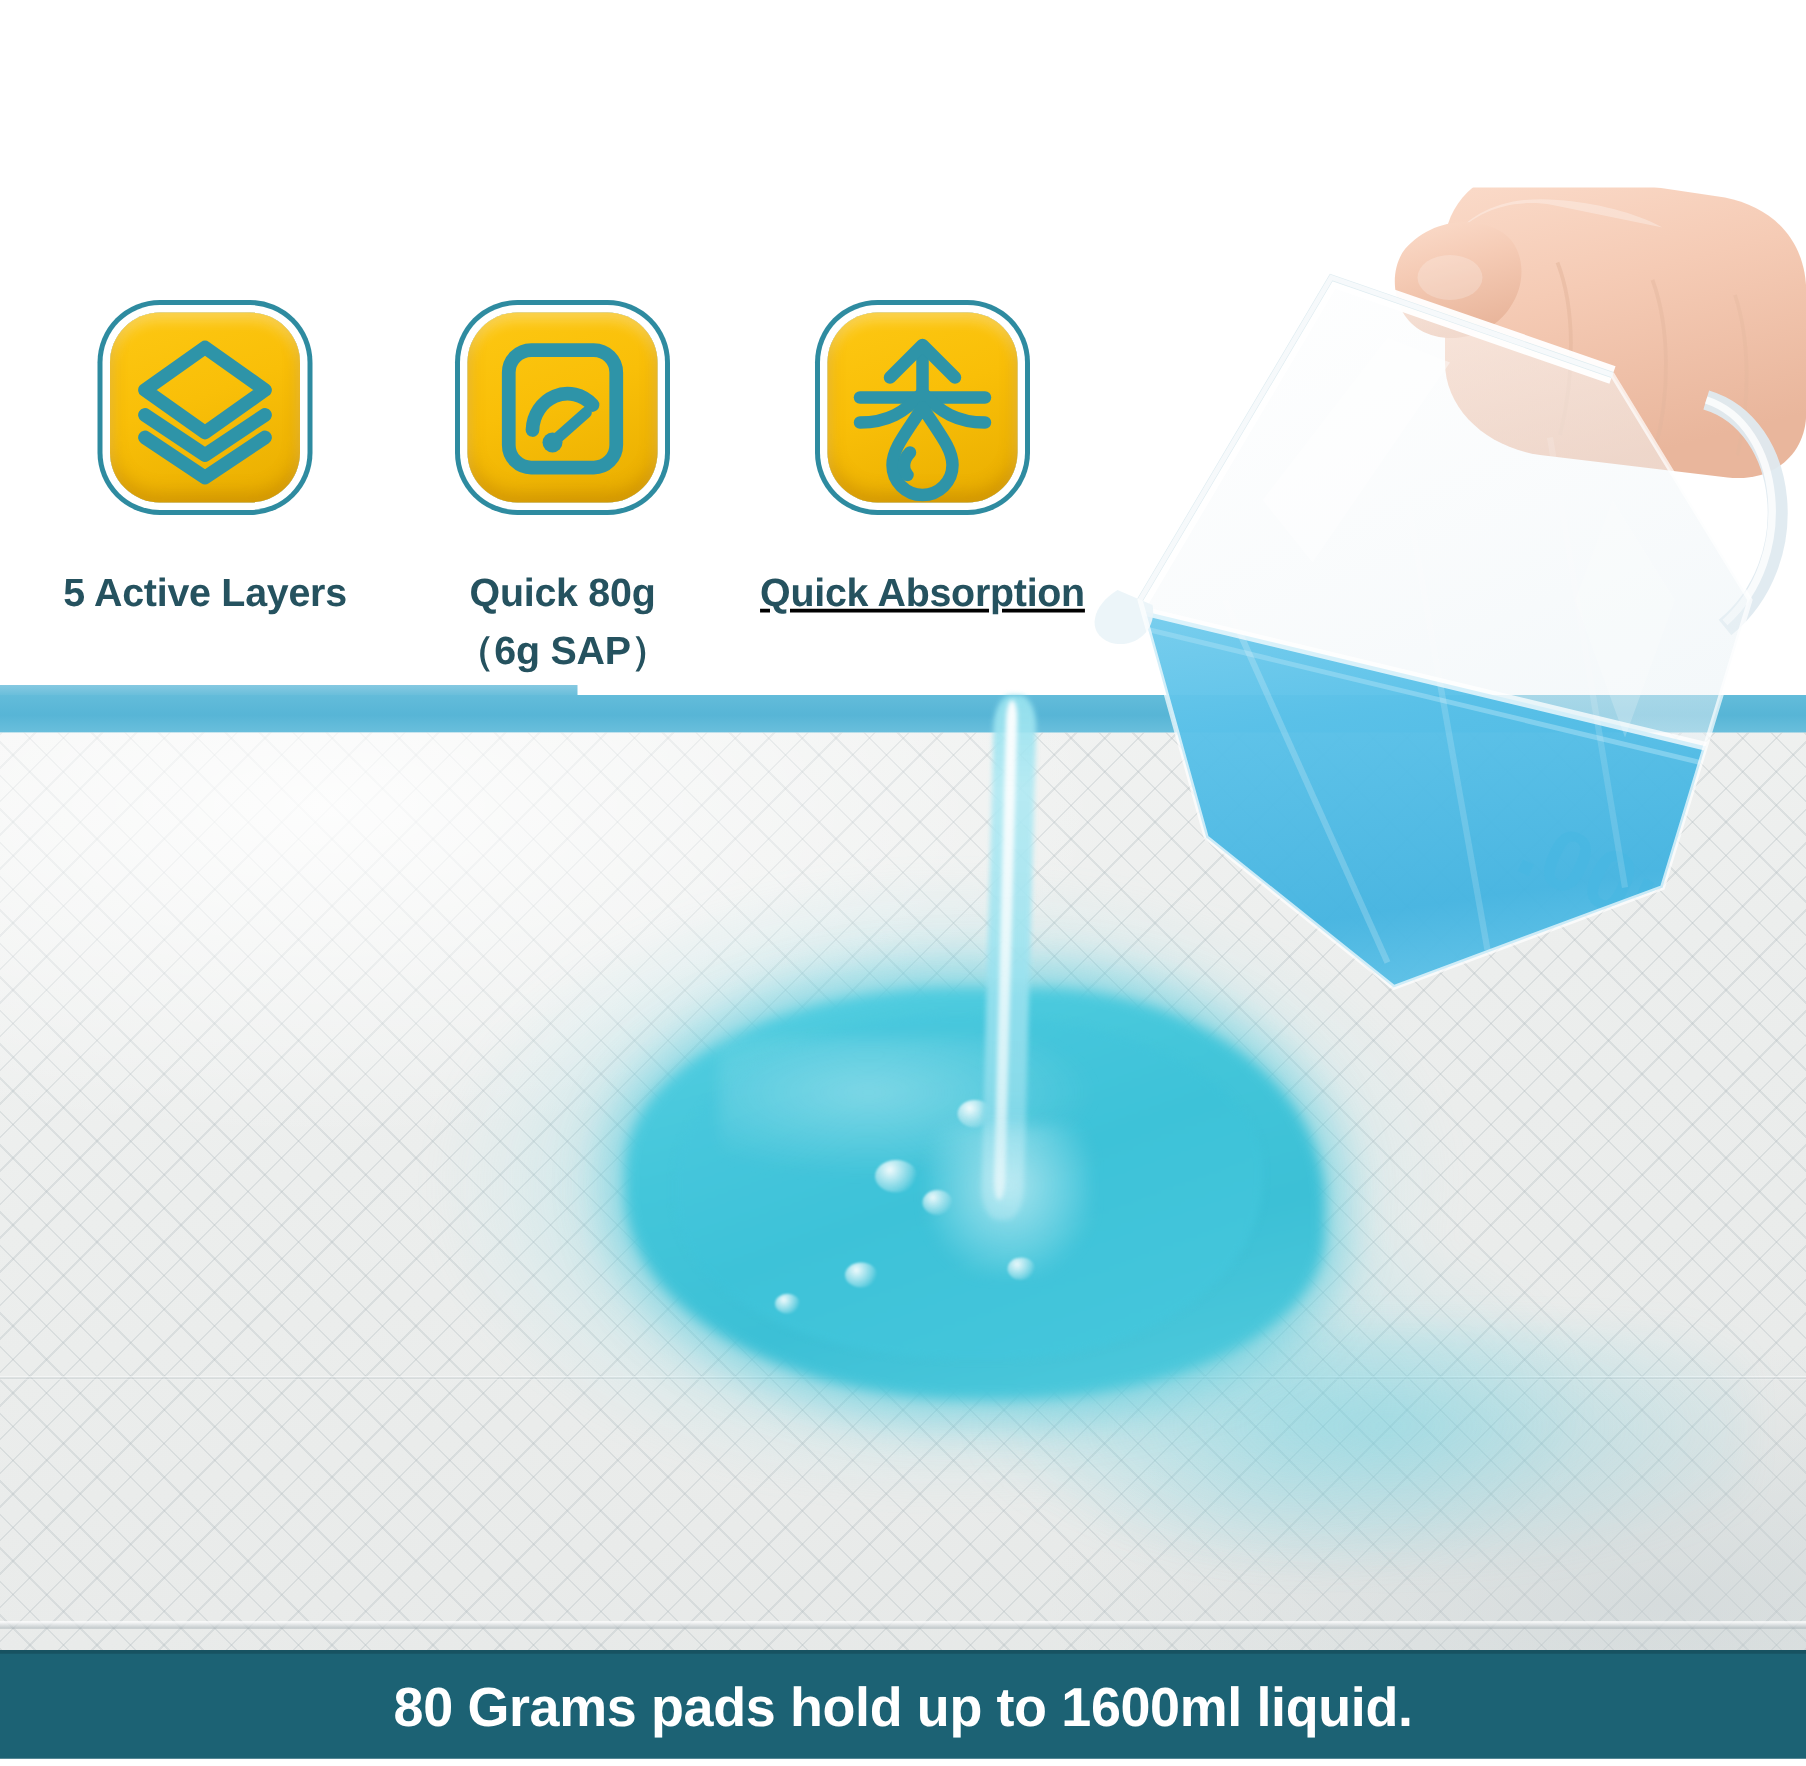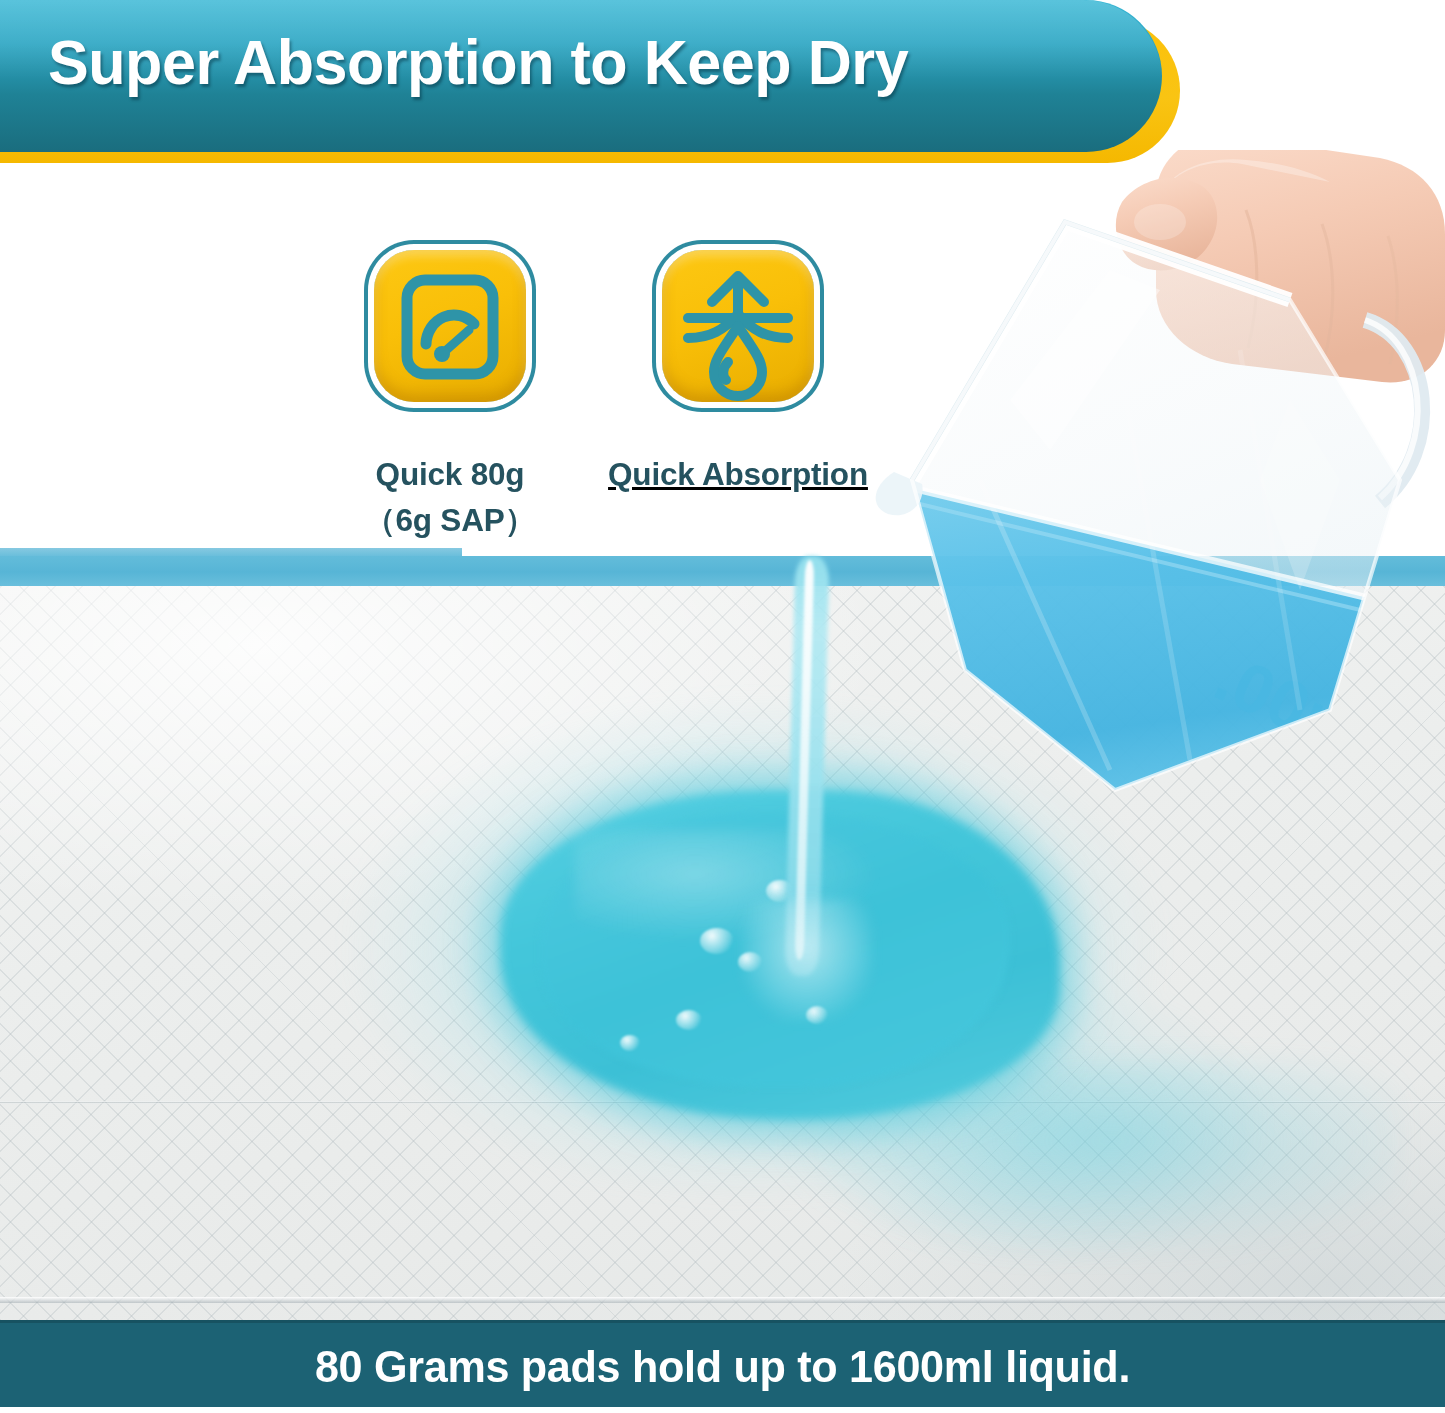--- a/index.html
+++ b/index.html
@@ -284,28 +284,35 @@
 
           <path d="M52 330 L205 72 L430 150 L540 330 L470 560 L255 640 L105 520 Z" fill="none" stroke="#ffffff" stroke-width="4" opacity="0.7"></path>
 
           <path d="M150 250 L250 120 L300 140 L190 300 Z" fill="#ffffff" opacity="0.42"></path>
           <path d="M430 250 L480 330 L440 440 L400 330 Z" fill="#ffffff" opacity="0.20"></path>
         </g>
       </svg>
     </div>
   </div>
 
-  <div class="banner-wrap">
-    <div class="banner-yellow"></div>
-    <div class="banner-teal"></div>
-    <div class="banner-title">Super Absorption to Keep Dry</div>
-  </div>
 
   <div class="features">
 
+    <div class="feature f1">
+      <div class="tile">
+        <svg viewBox="0 0 152 152">
+          <g fill="none" stroke="#2e94a8" stroke-width="11" stroke-linejoin="round" stroke-linecap="round">
+            <path d="M76 28 L124 62 L76 96 L28 62 Z"></path>
+            <path d="M28 82 L76 114 L124 82"></path>
+            <path d="M28 100 L76 132 L124 100"></path>
+          </g>
+        </svg>
+      </div>
+      <div class="f-label">5 Active Layers</div>
+    </div>
 
     <div class="feature f2">
       <div class="tile">
         <svg viewBox="0 0 152 152">
           <rect x="33" y="30" width="86" height="94" rx="18" fill="none" stroke="#2e94a8" stroke-width="11"></rect>
           <path d="M52 94 A28 30 0 0 1 100 74" fill="none" stroke="#2e94a8" stroke-width="11" stroke-linecap="round"></path>
           <path d="M69 103 L95 80" stroke="#2e94a8" stroke-width="9" stroke-linecap="round"></path>
           <circle cx="68" cy="104" r="8" fill="#2e94a8"></circle>
         </svg>
       </div>

